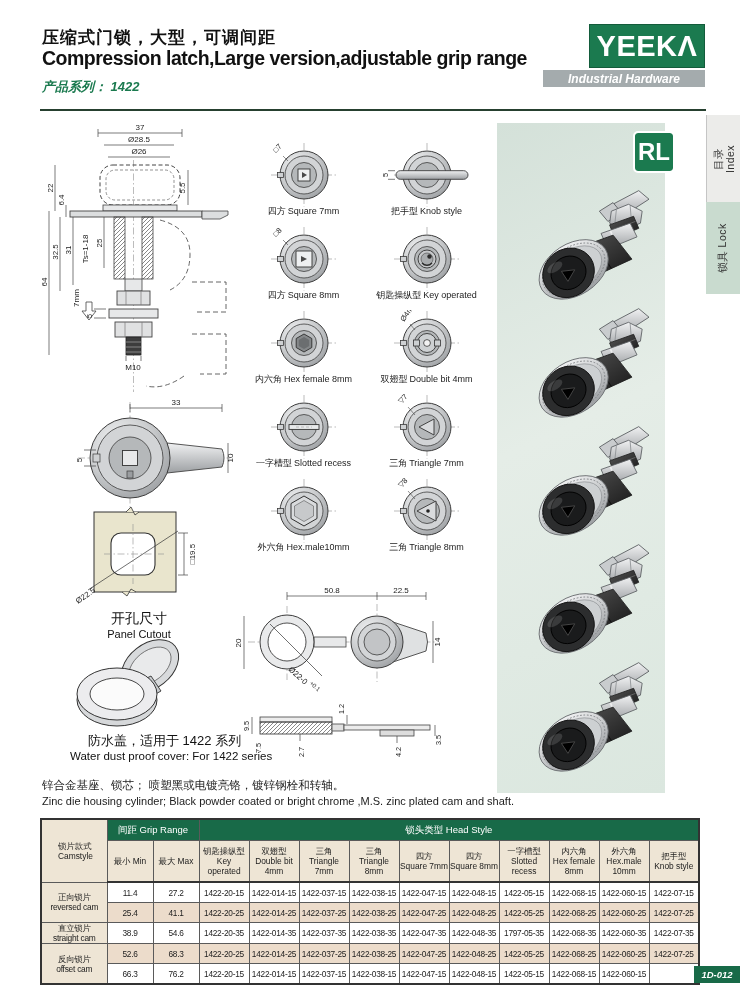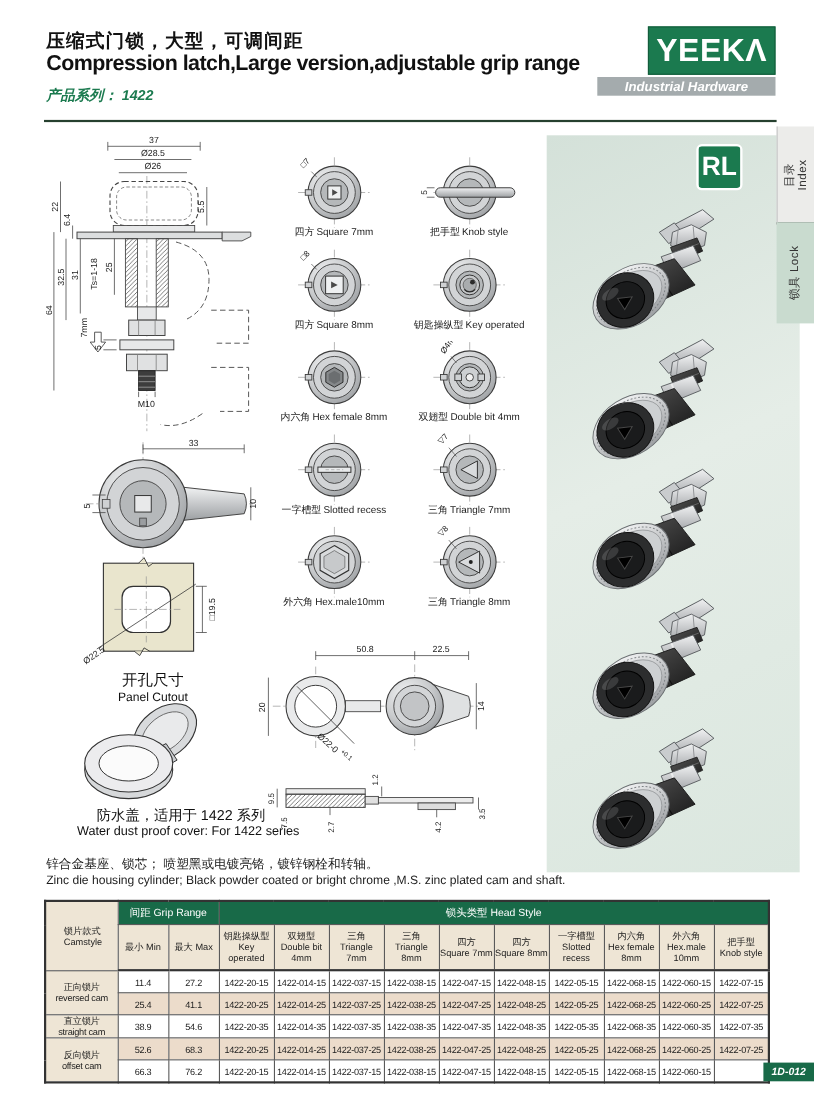--- a/index.html
+++ b/index.html
@@ -12,21 +12,21 @@
   .title-en{left:42px;top:47px;font-size:19.5px;font-weight:bold;letter-spacing:-0.5px;}
   .series{left:42px;top:78px;font-size:13px;font-weight:bold;font-style:italic;color:#1b7a4f;}
   .logo{left:543px;top:24px;width:162px;}
   .logo-main{background:#1b7a4f;height:42px;display:flex;align-items:center;justify-content:center;
              color:#fff;font-size:29px;font-weight:bold;letter-spacing:0.5px;border:1px solid #135c3b;margin-left:46px;}
   .logo-sub{background:#a4abad;height:17px;margin-top:2px;display:flex;align-items:center;justify-content:center;
             color:#fff;font-size:12px;font-weight:bold;font-style:italic;}
   .hrule{left:40px;top:109px;width:666px;height:2px;background:#26402f;}
 
   
-  .photo-panel{left:497px;top:123px;width:230px;height:670px;
+  .photo-panel{left:497px;top:123px;width:168px;height:670px;
                background:linear-gradient(155deg,#d4e1d9 0%,#e5ede7 45%,#dbe7df 100%);}
   .rl-badge{position:absolute;left:138px;top:10px;width:38px;height:38px;background:#1b7a4f;border-radius:3px;
             outline:2px solid #fff;display:flex;align-items:center;justify-content:center;
             color:#fff;font-size:24px;font-weight:bold;}
   .latch{position:absolute;left:524px;width:137px;height:120px;}
 
   
   .tab{display:flex;align-items:center;justify-content:center;}
   .tab-index{left:706px;top:115px;width:34px;height:87px;background:#ececea;border-bottom:2px solid #222;border-left:1px solid #c5c5c5;}
   .tab-lock{left:706px;top:202px;width:34px;height:92px;background:#c9dbcf;}
@@ -604,21 +604,21 @@
             <span class="en">straight cam</span>
           </td>
         <td>38.9</td>
         <td>54.6</td>
         <td>1422-20-35</td>
         <td>1422-014-35</td>
         <td>1422-037-35</td>
         <td>1422-038-35</td>
         <td>1422-047-35</td>
         <td>1422-048-35</td>
-        <td>1422-05-35</td>
+        <td>1797-05-35</td>
         <td>1422-068-35</td>
         <td>1422-060-35</td>
         <td>1422-07-35</td>
       </tr>
       <tr class="alt">
         <td class="cam" rowspan="2">
             <span class="zh">反向锁片</span>
             <span class="en">offset cam</span>
           </td>
         <td>52.6</td>

